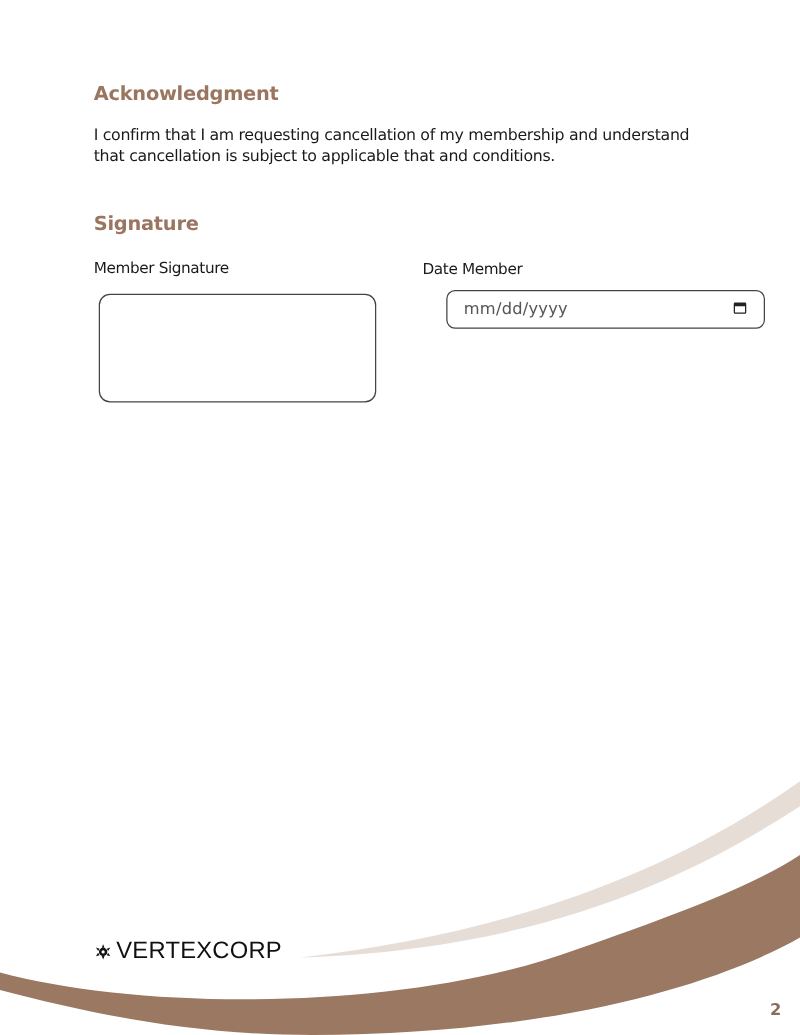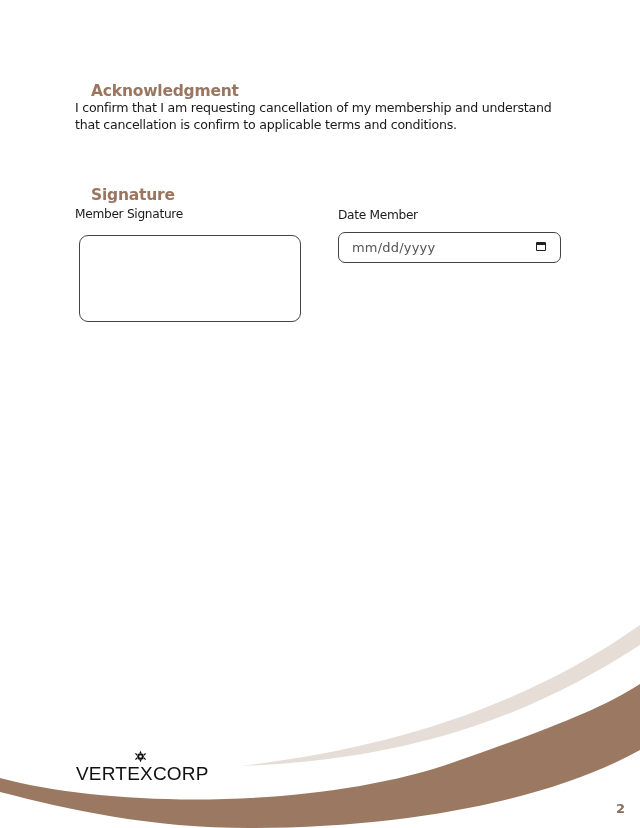--- a/index.html
+++ b/index.html
@@ -3,21 +3,21 @@
   <meta charset="utf-8">
   <style>
     html, body { margin: 0; padding: 0; }
     body {
       width: 640px; height: 828px; position: relative; overflow: hidden;
       background: #ffffff;
       font-family: "DejaVu Sans", sans-serif;
       color: #1d1d1d;
     }
     .heading {
-      position: absolute; left: 75px; margin: 16px;
+      position: absolute; left: 75px; margin: 0;
       font-family: "DejaVu Sans", sans-serif;
       font-weight: bold; font-size: 15.5px; color: #9a7660;
       letter-spacing: -0.2px;
     }
     #ack-heading { top: 66px; }
     #sig-heading { top: 170px; }
     .ack-text {
       position: absolute; left: 75px; top: 99px; width: 490px;
       font-size: 12.6px; line-height: 17px; margin: 0; color: #1a1a1a;
       letter-spacing: -0.25px;
@@ -25,51 +25,51 @@
     .field-label {
       position: absolute; font-size: 12.2px; color: #1a1a1a; letter-spacing: -0.3px; text-align: center;
     }
     #sig-label { left: 75px; top: 207px; }
     #date-label { left: 338px; top: 208px; }
     .sig-box {
       position: absolute; left: 79px; top: 235px; width: 220px; height: 85px;
       border: 1px solid #444; border-radius: 9px; background: #fff;
     }
     .date-input {
-      position: absolute; left: 338px; top: 232px; width: 221px; height: 29px;
-      border: 1px solid #444; border-radius: 7px; background: #fff;
+      position: absolute; left: 357px; top: 232px; width: 221px; height: 29px;
+      border: 1px solid #444; border-radius: 7px; background: #fff; padding-left: 32px;
     }
     .date-placeholder {
       position: absolute; left: 13px; top: 7px; font-size: 13px; color: #555;
       letter-spacing: 0.2px;
     }
     .cal-icon {
       position: absolute; right: 14px; top: 9px; width: 10px; height: 9px;
       border: 1.5px solid #222; border-top-width: 3px; border-radius: 1px;
       box-sizing: border-box;
     }
     .curves { position: absolute; left: 0; top: 600px; width: 640px; height: 228px; }
     .logo {
-      position: absolute; left: 76px; top: 750px; display: flex; align-items: center; flex-direction: column;
+      position: absolute; left: 76px; top: 750px; display: flex; align-items: center;
     }
     .logo-icon { width: 13px; height: 13px; margin-right: 4px; }
     .logo-text {
       font-family: "Liberation Sans", sans-serif; font-size: 19px; color: #111;
       letter-spacing: 0.2px;
     }
     .page-number {
       position: absolute; left: 616px; top: 801px; font-size: 13px; font-weight: bold;
       color: #8a6d5c;
     }
   </style>
 </head>
 <body>
 
 <h2 class="heading" id="ack-heading">Acknowledgment</h2>
-<p class="ack-text">I confirm that I am requesting cancellation of my membership and understand that cancellation is confirm to applicable terms and conditions.</p>
+<p class="ack-text">I confirm that I am requesting cancellation of my membership and understand that cancellation is subject to applicable that and conditions.</p>
 
 <h2 class="heading" id="sig-heading">Signature</h2>
 
 <span class="field-label" id="sig-label">Member Signature</span>
 <div class="sig-box"></div>
 
 <span class="field-label" id="date-label">Date Member</span>
 <div class="date-input">
   <span class="date-placeholder">mm/dd/yyyy</span>
   <span class="cal-icon"></span>

